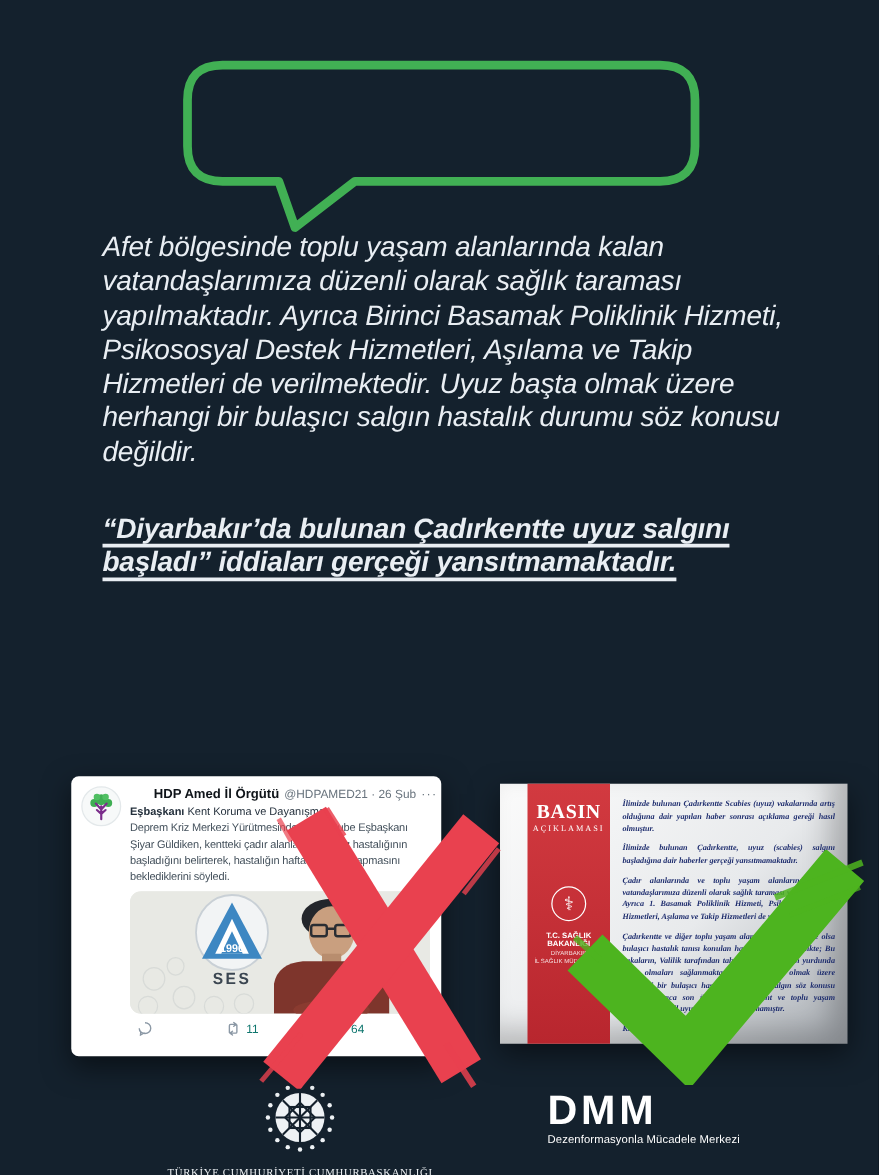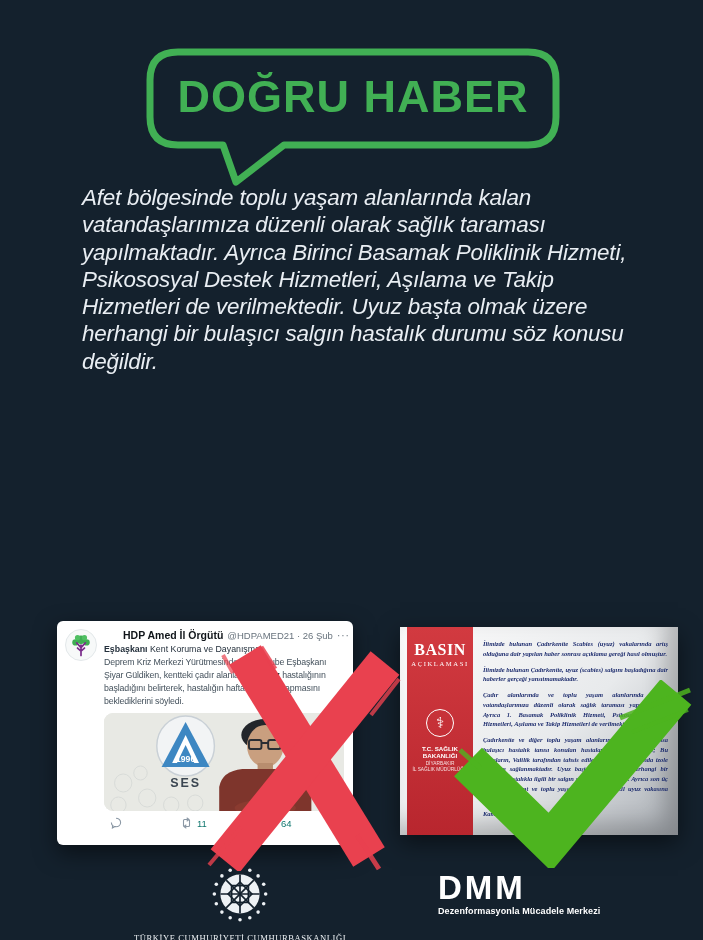--- a/index.html
+++ b/index.html
@@ -49,21 +49,21 @@
   .act{display:flex;align-items:center;gap:4px;font-size:9.5px;cursor:pointer;}
   .act + .act{margin-left:58px;}
   
   .red-x{position:absolute;left:203px;top:643px;width:204px;height:228px;z-index:5;}
   .green-check{position:absolute;left:452px;top:680px;width:240px;height:188px;z-index:6;}
   
   .doc-card{
     position:absolute;left:400px;top:627px;width:278px;height:208px;z-index:2;
     background:linear-gradient(135deg,#fbfbfb 0%,#e8eaec 55%,#a9aeb4 100%);
     box-shadow:0 8px 22px rgba(0,0,0,.5), inset -14px -12px 22px rgba(0,0,0,.22);
-    display:flex;box-sizing:border-box;padding-left:7px;
+    display:flex;box-sizing:border-box;padding-left:22px;
   }
   .doc-sidebar{
     width:66px;flex:0 0 auto;background:linear-gradient(180deg,#d23a40 0%,#b8262e 100%);
     color:#ffffff;text-align:center;font-family:"Liberation Serif",serif;
     display:flex;flex-direction:column;align-items:center;box-sizing:border-box;padding-top:14px;
   }
   .doc-title1{font-size:16px;font-weight:700;letter-spacing:0.5px;}
   .doc-title2{font-size:6.6px;letter-spacing:1.6px;margin-top:1px;}
   .doc-logo{
     margin-top:42px;width:26px;height:26px;border:1.2px solid #ffffff;border-radius:50%;
@@ -79,34 +79,34 @@
     font-size:6.5px;line-height:1.5;color:#1e2d6e;text-align:justify;overflow:hidden;
   }
   .doc-body p{margin:0 0 6px 0;}
   
   .footer-left{position:absolute;left:134px;top:866px;display:flex;align-items:center;gap:11px;z-index:1;flex-direction:column;}
   .presidency-text{display:flex;flex-direction:column;color:#eef2f5;font-family:"Liberation Serif",serif;}
   .pres-line1{font-size:8.6px;letter-spacing:0.55px;margin-bottom:3px;white-space:nowrap;}
   .pres-line2{font-size:17px;font-weight:700;letter-spacing:0.6px;white-space:nowrap;}
   .footer-right{position:absolute;left:438px;top:874px;color:#ffffff;z-index:1;}
   .dmm-word{font-size:33px;font-weight:800;letter-spacing:3px;line-height:0.85;}
-  .dmm-tagline{font-size:9px;font-weight:700;margin-top:4px;letter-spacing:0.1px;white-space:nowrap;}
+  .dmm-tagline{font-size:9px;font-weight:400;margin-top:4px;letter-spacing:0.1px;white-space:nowrap;}
 </style>
 </head>
 <body>
 
 <div class="canvas">
 
   <svg class="bubble-svg" viewBox="0 0 414 142" aria-hidden="true">
     <path d="M32,4 H382 Q410,4 410,32 V69 Q410,97 382,97 H138 L90,134 L77,97 H32 Q4,97 4,69 V32 Q4,4 32,4 Z" fill="none" stroke="#41b054" stroke-width="7" stroke-linejoin="round" stroke-linecap="round"></path>
   </svg>
-  <div class="bubble-text">DOĞRU HABER</div>
 
   <div class="body-text">
     <p class="p1">Afet bölgesinde toplu yaşam alanlarında kalan vatandaşlarımıza düzenli olarak sağlık taraması yapılmaktadır. Ayrıca Birinci Basamak Poliklinik Hizmeti, Psikososyal Destek Hizmetleri, Aşılama ve Takip Hizmetleri de verilmektedir. Uyuz başta olmak üzere herhangi bir bulaşıcı salgın hastalık durumu söz konusu değildir.</p>
+    <p class="claim">“Diyarbakır’da bulunan Çadırkentte uyuz salgını başladı” iddiaları gerçeği yansıtmamaktadır.</p>
   </div>
 
   <div class="tweet-card">
     <div class="tweet-row">
       <div class="avatar">
         <svg width="26" height="26" viewBox="0 0 30 30" aria-hidden="true">
           <circle cx="15" cy="9" r="5" fill="#3fae53"></circle>
           <circle cx="8.5" cy="12" r="3.6" fill="#3fae53"></circle>
           <circle cx="21.5" cy="12" r="3.6" fill="#3fae53"></circle>
           <circle cx="11" cy="6.5" r="3" fill="#4fbf62"></circle>

